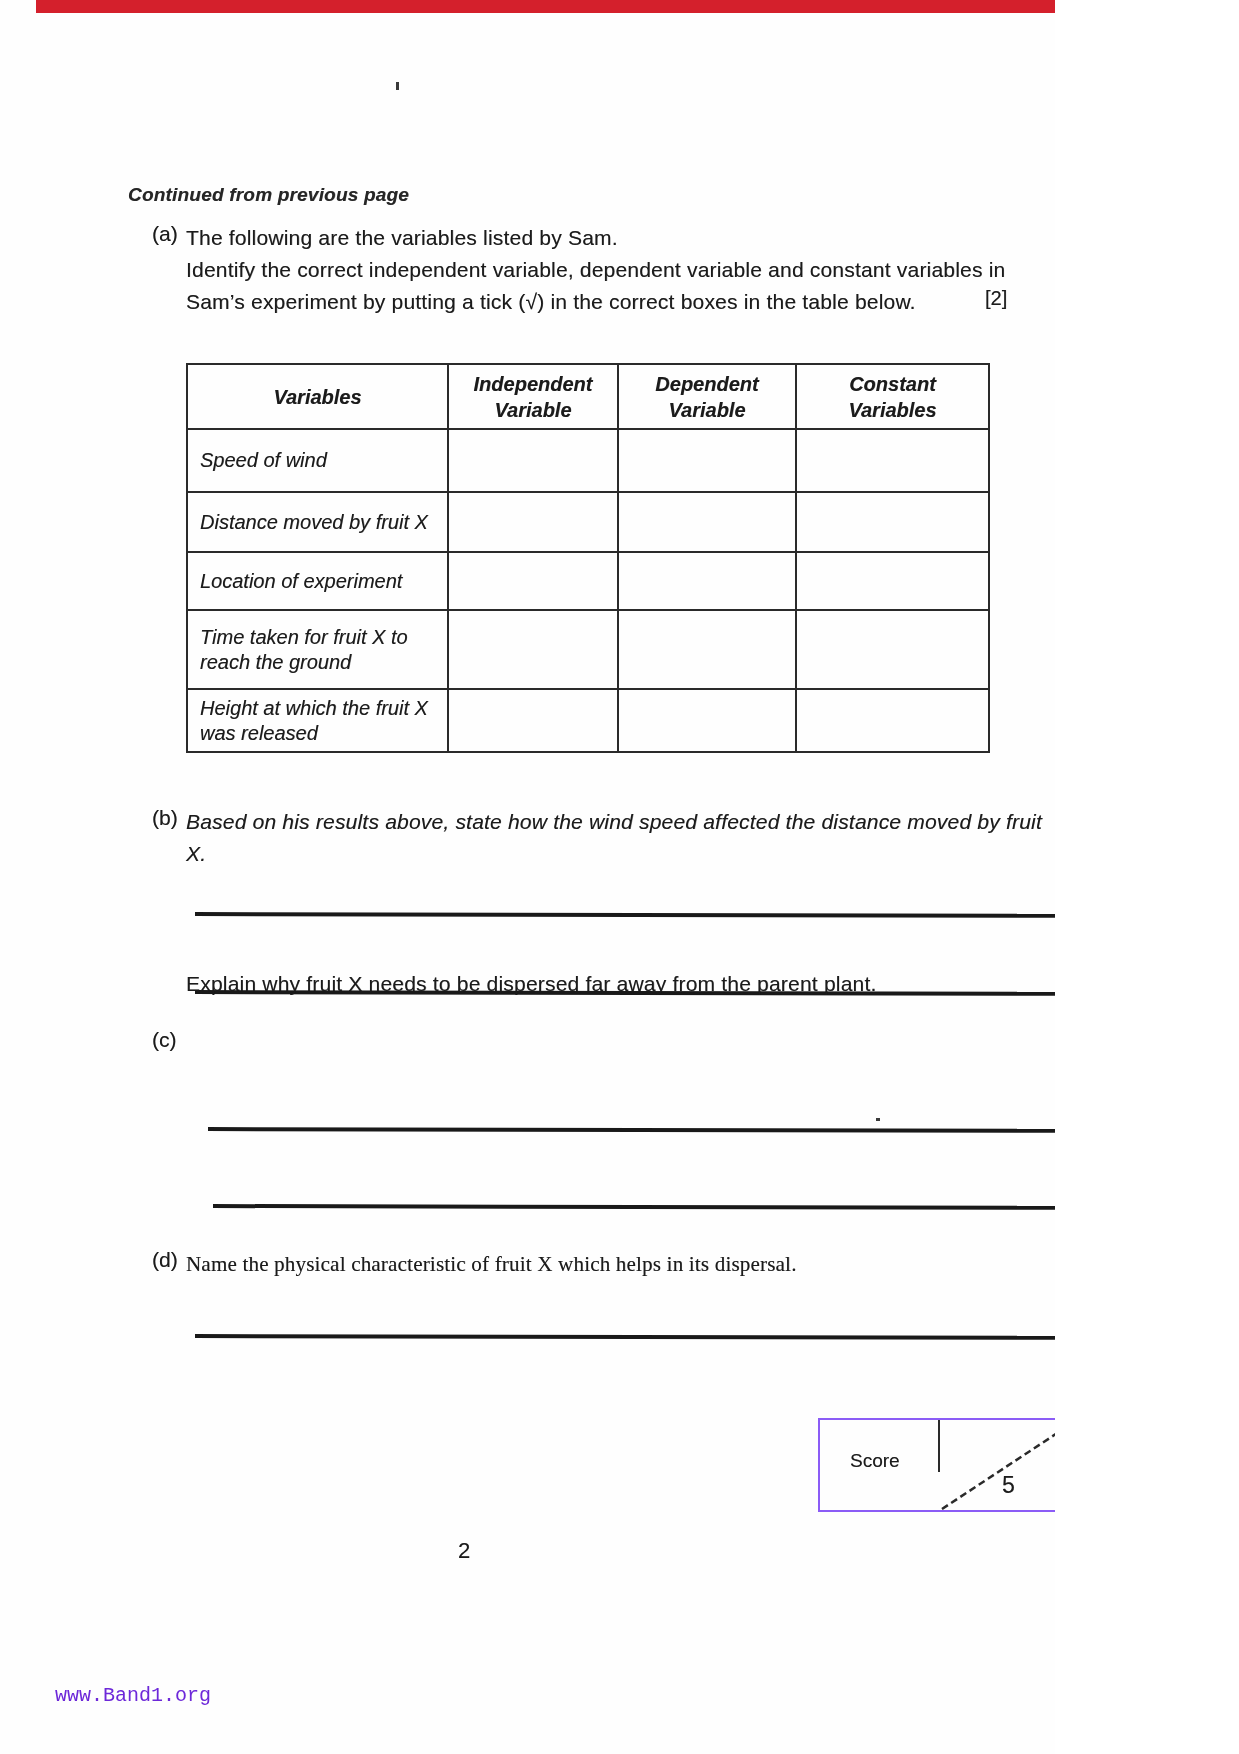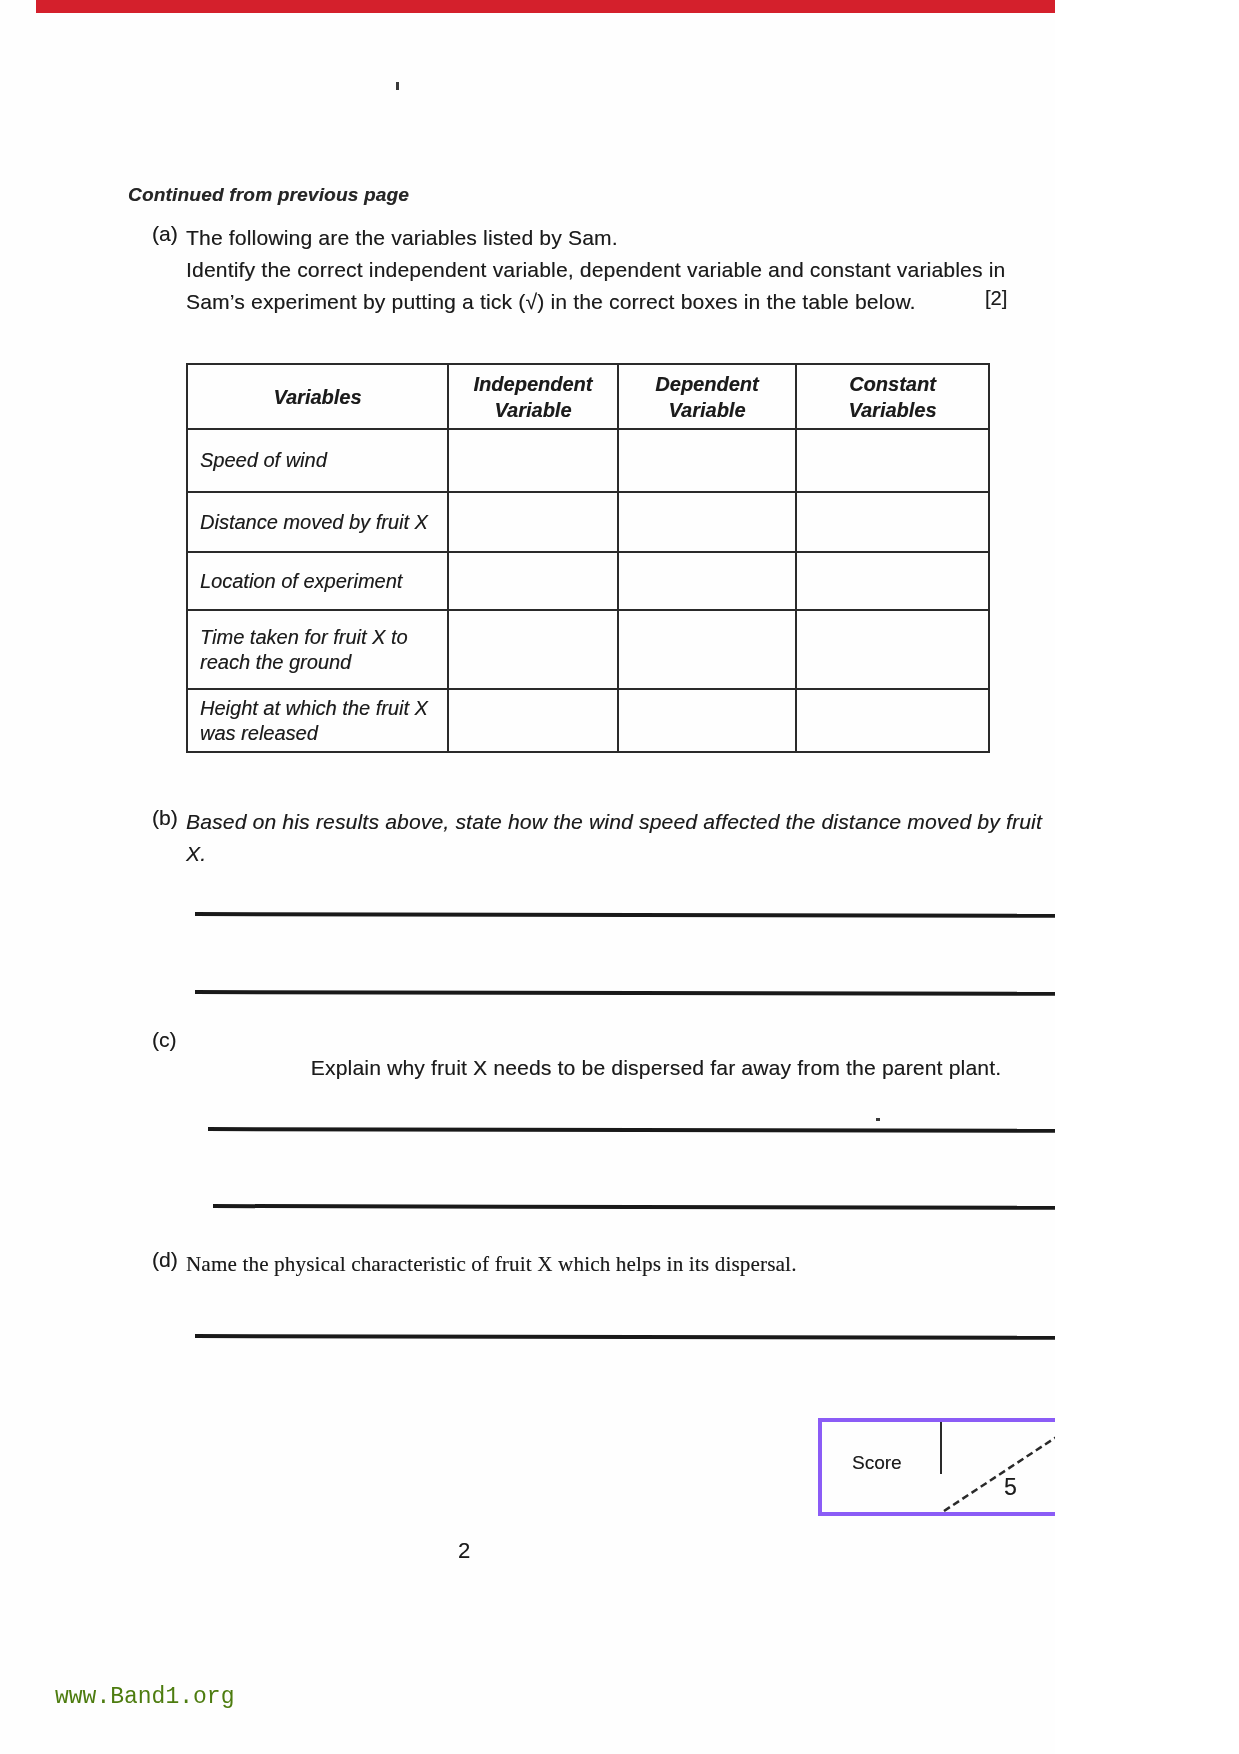--- a/index.html
+++ b/index.html
@@ -46,49 +46,49 @@
   }
   #var-table th{font-weight:700;text-align:center;line-height:26px;padding:0 4px;}
   #var-table td.rowlabel{padding:2px 8px 2px 12px;line-height:25px;text-align:left;margin-left:42px;}
   #var-table td.tickcell{background:transparent;}
   
   #qb-label{left:152px;top:806px;}
   #qb-text{left:186px;top:806px;width:960px;font-style:italic;}
   #qb-marks{left:1088px;top:841px;}
   
   #qc-label{left:152px;top:1028px;}
-  #qc-text{left:186px;top:1052px;width:940px;text-align:center;}
+  #qc-text{left:186px;top:968px;width:940px;}
   #qc-marks{left:1088px;top:1028px;}
   
   #qd-label{left:152px;top:1248px;}
   #qd-text{left:186px;top:1248px;width:940px;font-family:Liberation Serif, serif;}
   #qd-marks{left:1088px;top:1248px;}
   .answer-line{
     position:absolute;height:4px;background:#191919;
     transform:rotate(0.12deg);
   }
   #line-b1{left:195px;top:913px;width:938px;}
   #line-b2{left:195px;top:991px;width:938px;}
   #line-c1{left:208px;top:1128px;width:925px;}
   #line-c2{left:213px;top:1205px;width:920px;}
   #line-d1{left:195px;top:1335px;width:938px;}
   
   #score-box{
     position:absolute;left:818px;top:1418px;width:250px;height:90px;
-    border:4px solid #8b5cf6;
+    border:2px solid #8b5cf6;
   }
   #score-label{position:absolute;left:30px;top:30px;font-size:19px;}
   #score-divider{position:absolute;left:118px;top:0;width:2px;height:52px;background:#2a2a2a;}
   #score-svg{position:absolute;left:0;top:0;width:250px;height:90px;}
   #score-total{position:absolute;left:182px;top:52px;font-size:23px;}
   #page-number{position:absolute;left:458px;top:1538px;font-size:22px;}
   #footer-url{
     position:absolute;left:55px;top:1684px;
     font-family:"Liberation Mono","DejaVu Sans Mono",monospace;
-    font-size:23px;color:#4d7c0f;
+    font-size:20px;color:#6d28d9;
   }
 </style>
 </head>
 <body>
 
 <div id="canvas">
 
   <div id="red-bar"></div>
 
   <div class="speck" style="left:396px;top:82px;width:3px;height:8px;"></div>

